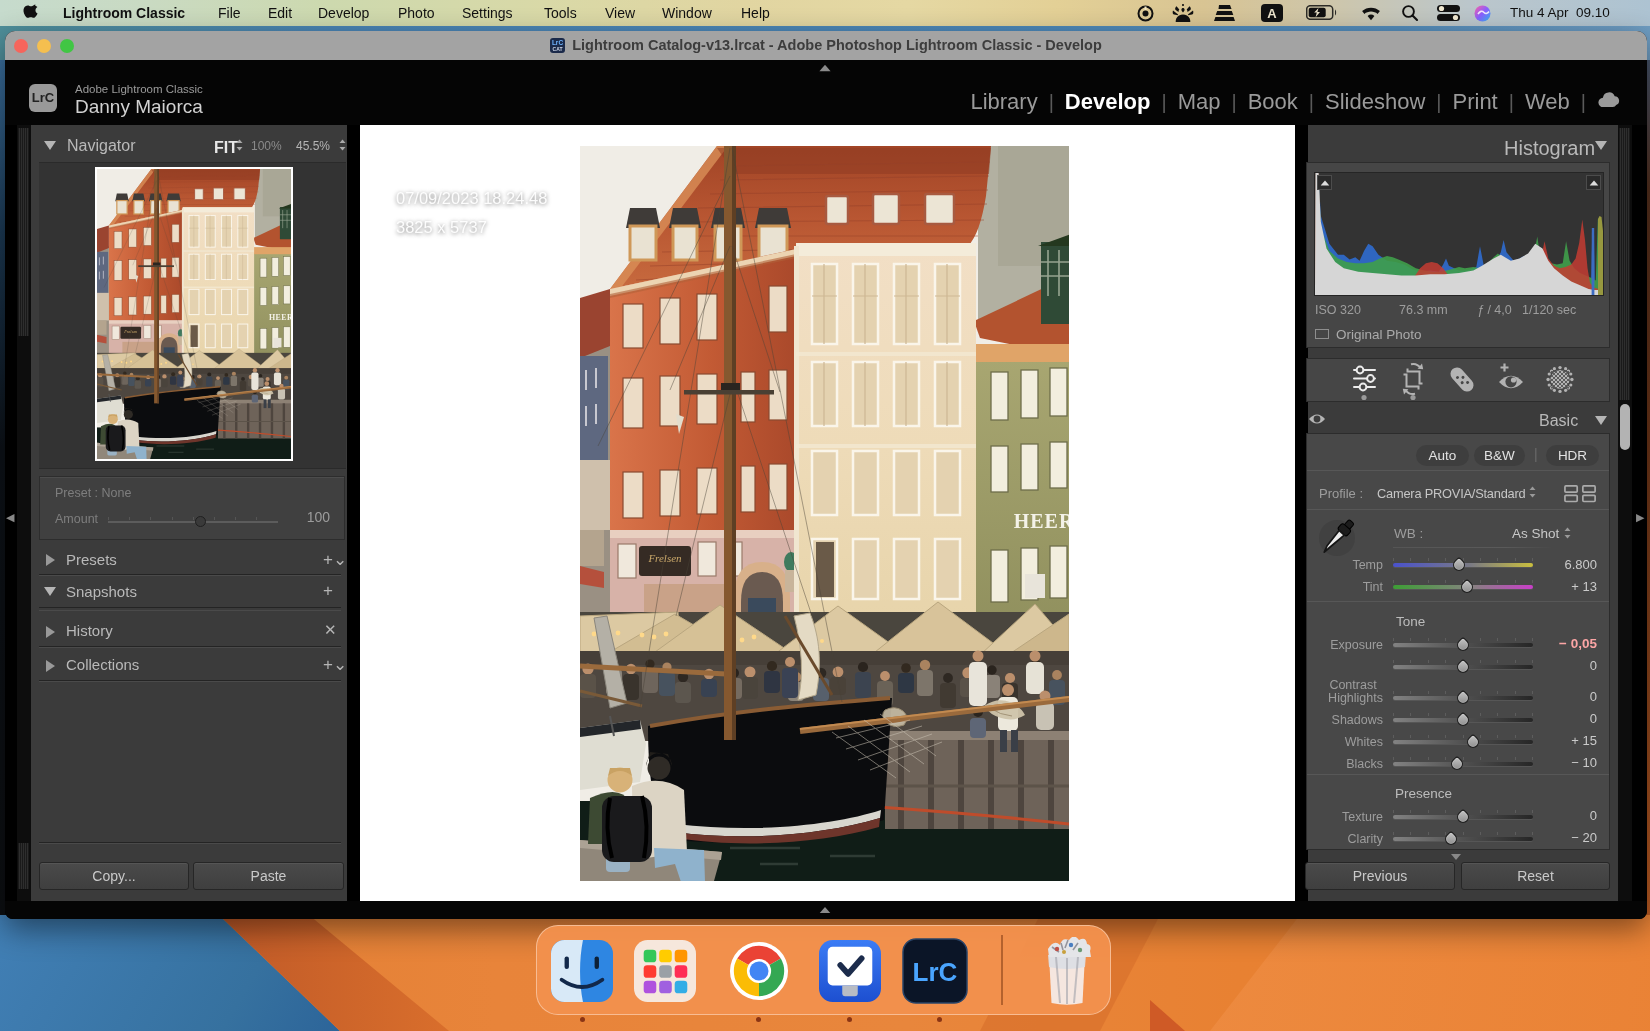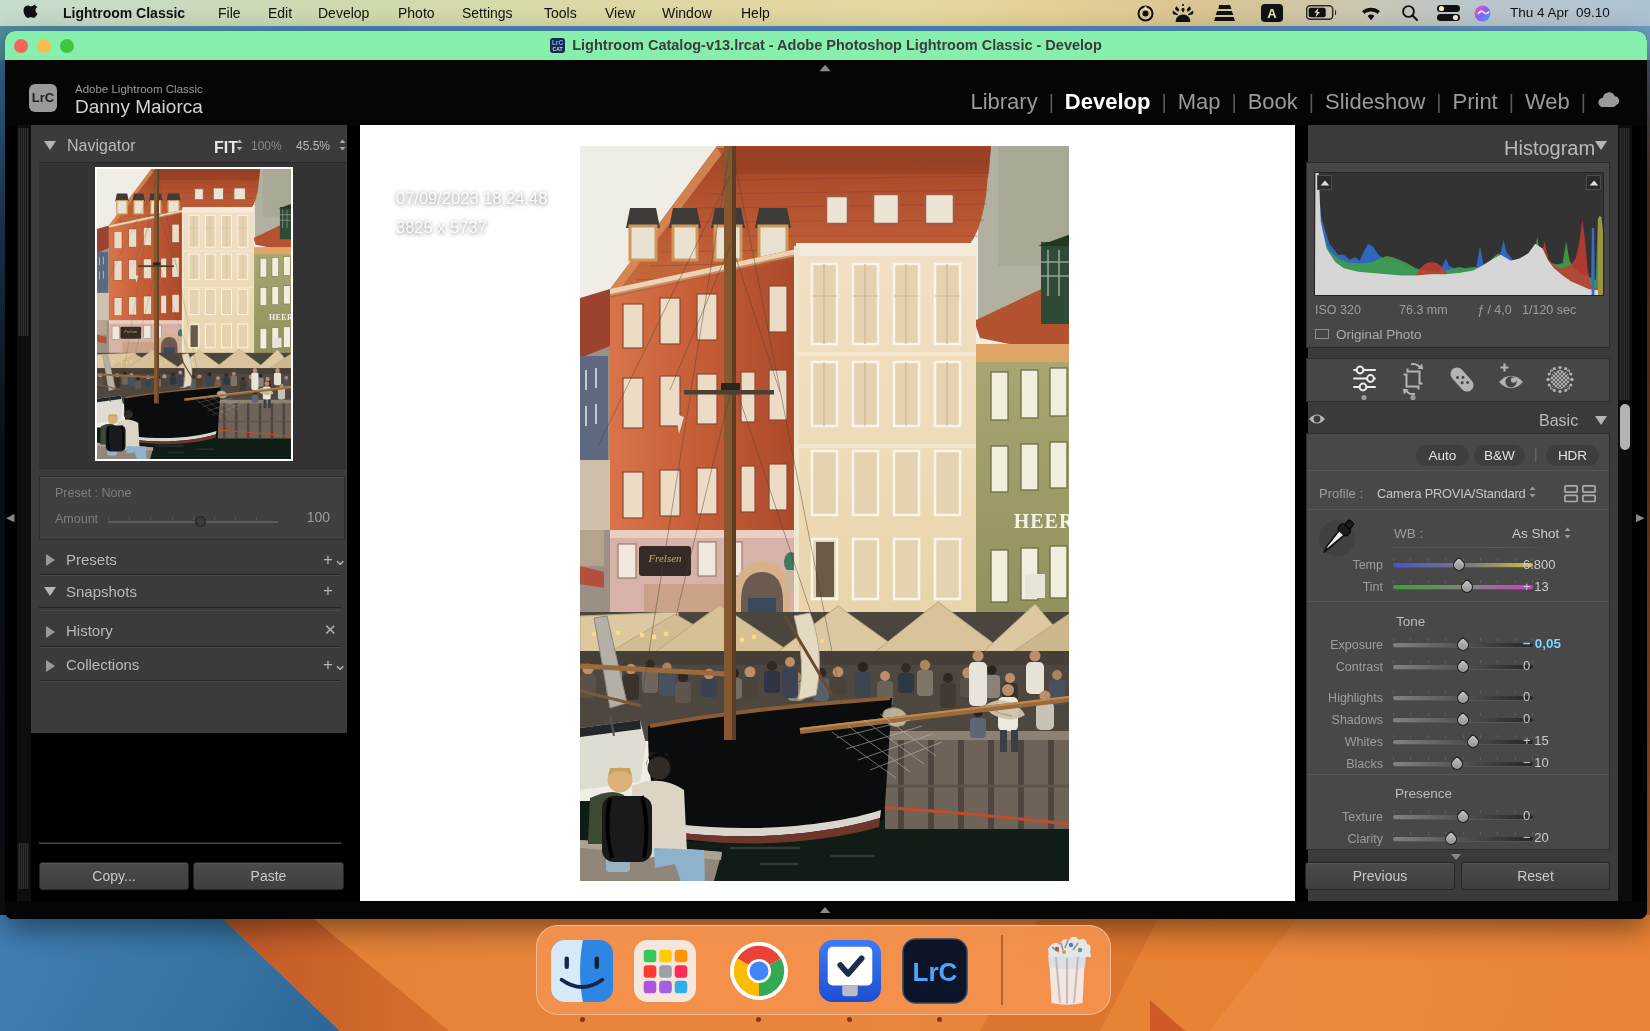--- a/index.html
+++ b/index.html
@@ -30,39 +30,39 @@
 #menubar { position:absolute; left:0; top:0; width:1650px; height:26px;
   background:linear-gradient(90deg,#c6dbcd 0%,#c9dac2 9%,#cdd9ae 20%,#d9d9a7 33%,#e1d5a1 45%,#e5d8a3 55%,#e3d096 64%,#d8c493 73%,#cdc6ac 81%,#bbc6cb 89%,#adc3d2 100%);
   color:#111; font-size:14px; }
 #menubar .it { position:absolute; top:5px; white-space:nowrap; }
 #menubar svg { position:absolute; }
 
 
 #win { position:absolute; left:5px; top:31px; width:1642px; height:888px;
   background:#000; border-radius:10px 10px 8px 8px; overflow:hidden;
   box-shadow:0 10px 30px rgba(0,0,0,.45); }
-#titlebar { position:absolute; left:0; top:0; width:100%; height:29px; background:#86efac; }
+#titlebar { position:absolute; left:0; top:0; width:100%; height:29px; background:#a3a3a3; }
 .tl { position:absolute; top:7.5px; width:14px; height:14px; border-radius:50%; }
 #titletext { position:absolute; top:5.5px; left:0; width:100%; text-align:center;
   font-size:14.5px; font-weight:bold; color:#3d3d3d; }
 
 #appheader { position:absolute; left:0; top:29px; width:100%; height:65px; background:#050505; }
 #lrclogo { position:absolute; left:24px; top:24px; width:28px; height:28px; border-radius:6px;
   background:#999; color:#222; font-weight:bold; font-size:13px; text-align:center; line-height:28px; }
 #idplate .l1 { position:absolute; left:70px; top:23px; font-size:11.5px; color:#9b9b9b; }
 #idplate .l2 { position:absolute; left:70px; top:36px; font-size:19px; color:#d2d2d2; }
 #modules { position:absolute; right:24px; top:29px; font-size:22px; color:#9a9a9a; white-space:nowrap; }
 #modules b { color:#fff; font-weight:bold; }
 #modules .sep { color:#5a5a5a; padding:0 11px; font-size:20px; }
 
 #content { position:absolute; left:0; top:94px; width:100%; height:776px; background:#000; }
 
 
 #lstrip { position:absolute; left:12px; top:0; width:14px; height:776px; background:#0d0d0d; }
-#lpanel { position:absolute; left:26px; top:0; width:316px; height:608px; background:#3b3b3b; }
+#lpanel { position:absolute; left:26px; top:0; width:316px; height:776px; background:#3b3b3b; }
 #whitearea { position:absolute; left:355px; top:0; width:935px; height:776px; background:#fff; }
 #rpanel { position:absolute; left:1303px; top:0; width:310px; height:776px; background:#3b3b3b; }
 #rstrip { position:absolute; left:1613px; top:0; width:14px; height:776px; background:#0d0d0d; }
 .ridges { position:absolute; left:1px; width:11px;
   background:repeating-linear-gradient(90deg,#1a1a1a 0 1px,#2e2e2e 1px 2px); }
 #filmstrip { position:absolute; left:0; top:870px; width:100%; height:18px; background:#050505; }
 .uptri { width:0; height:0; border-left:7px solid transparent; border-right:7px solid transparent; border-bottom:8px solid #8a8a8a; }
 .collapse { position:absolute; color:#888; font-size:11px; }
 
 
@@ -70,21 +70,21 @@
 .tri-r { display:inline-block; width:0; height:0; border-top:6px solid transparent; border-bottom:6px solid transparent; border-left:9px solid #999; }
 .tri-d { display:inline-block; width:0; height:0; border-left:6px solid transparent; border-right:6px solid transparent; border-top:9px solid #b5b5b5; }
 .pdiv { position:absolute; left:8px; width:302px; height:2px; border-top:1px solid #242424; border-bottom:1px solid #4a4a4a; }
 .lbtn { position:absolute; height:28px; background:linear-gradient(#4a4a4a,#3f3f3f);
   border:1px solid #262626; border-radius:3px; color:#c9c9c9; font-size:14px;
   text-align:center; line-height:26px; box-shadow:inset 0 1px 0 #555; }
 .plus { color:#b5b5b5; font-size:17px; }
 
 
 .rlabel { position:absolute; font-size:12.5px; color:#9d9d9d; }
-.rvalue { position:absolute; font-size:13px; color:#cacaca; }
+.rvalue { position:absolute; font-size:13px; color:#cacaca; text-align:right; }
 .track { position:absolute; height:4px; border-radius:2px; background:linear-gradient(90deg,#828282,#4c4c4c 55%,#262626); box-shadow:0 1px 0 rgba(255,255,255,.08); }
 .ticks { position:absolute; width:140px; height:3px;
   background:repeating-linear-gradient(90deg,#5d5d5d 0 1px,transparent 1px 17.4px); }
 .knob { position:absolute; width:12px; height:12px; transform:rotate(45deg);
   border-radius:3px 50% 50% 50%; background:linear-gradient(135deg,#c6c6c6,#868686);
   border:1.5px solid #1d1d1d; box-shadow:inset 0 0 2px rgba(255,255,255,.4); }
 .rbox { position:absolute; left:-2px; width:304px; background:#484848; border:1px solid #2c2c2c; }
 .pill { position:absolute; height:21px; background:#3e3e3e; border-radius:10.5px; color:#e2e2e2;
   font-size:13.5px; text-align:center; line-height:21px; }
 .bdiv { position:absolute; left:0; width:302px; height:1px; background:#2f2f2f; border-bottom:1px solid #575757; }
@@ -397,22 +397,22 @@
         <div class="track" style="left:86px;top:151px;width:140px;background:linear-gradient(90deg,#3d9e35,#84847e 55%,#c93fc9)"></div>
         <div class="knob" style="left:154px;top:146.5px"></div>
         <div class="rvalue" style="left:216px;top:145px;width:74px">+ 13</div>
         <div class="bdiv" style="top:167px"></div>
 
         <div style="position:absolute;left:89px;top:180px;font-size:13.5px;color:#bcbcbc">Tone</div>
         <div class="rlabel" style="left:16px;top:204px;width:60px;text-align:right">Exposure</div>
         <div class="ticks" style="left:86px;top:204px"></div>
         <div class="track" style="left:86px;top:209px;width:140px"></div>
         <div class="knob" style="left:149.5px;top:204.5px"></div>
-        <div class="rvalue" style="left:216px;top:202px;width:74px;color:#7dd3fc;font-weight:bold;font-size:13.5px">− 0,05</div>
-        <div class="rlabel" style="left:16px;top:226px;width:60px;text-align:right">Contrast</div>
+        <div class="rvalue" style="left:216px;top:202px;width:74px;color:#fca5a5;font-weight:bold;font-size:13.5px">− 0,05</div>
+        <div class="rlabel" style="left:16px;top:244px;width:60px;text-align:center">Contrast</div>
         <div class="ticks" style="left:86px;top:226px"></div>
         <div class="track" style="left:86px;top:231px;width:140px"></div>
         <div class="knob" style="left:149.5px;top:226.5px"></div>
         <div class="rvalue" style="left:216px;top:224px;width:74px">0</div>
         <div class="rlabel" style="left:16px;top:257px;width:60px;text-align:right">Highlights</div>
         <div class="ticks" style="left:86px;top:257px"></div>
         <div class="track" style="left:86px;top:262px;width:140px"></div>
         <div class="knob" style="left:149.5px;top:257.5px"></div>
         <div class="rvalue" style="left:216px;top:255px;width:74px">0</div>
         <div class="rlabel" style="left:16px;top:279px;width:60px;text-align:right">Shadows</div>

